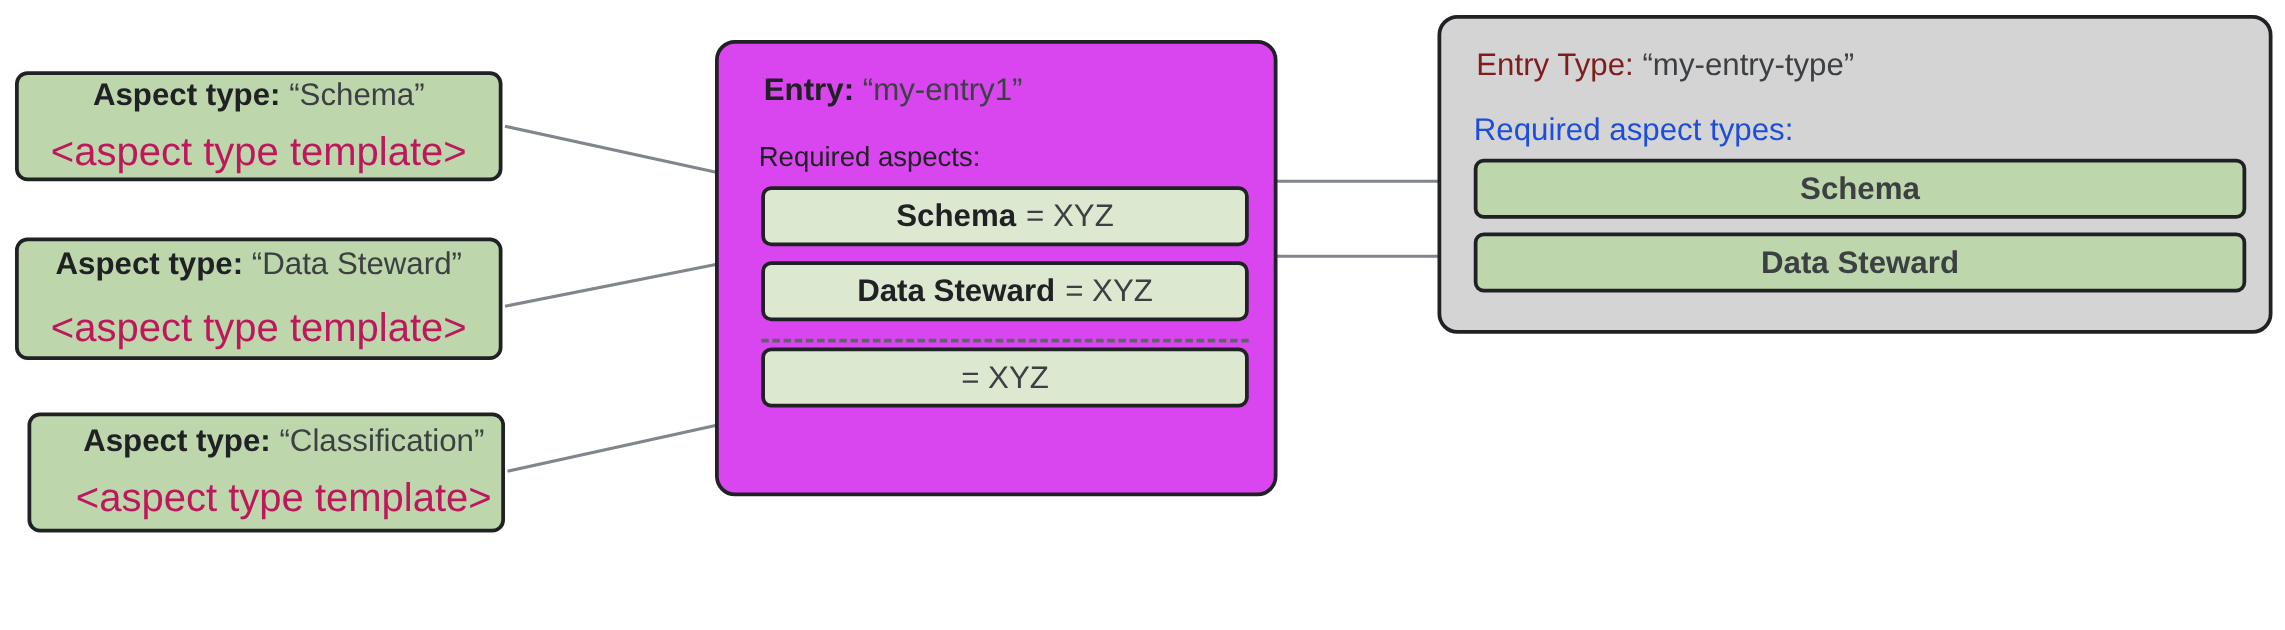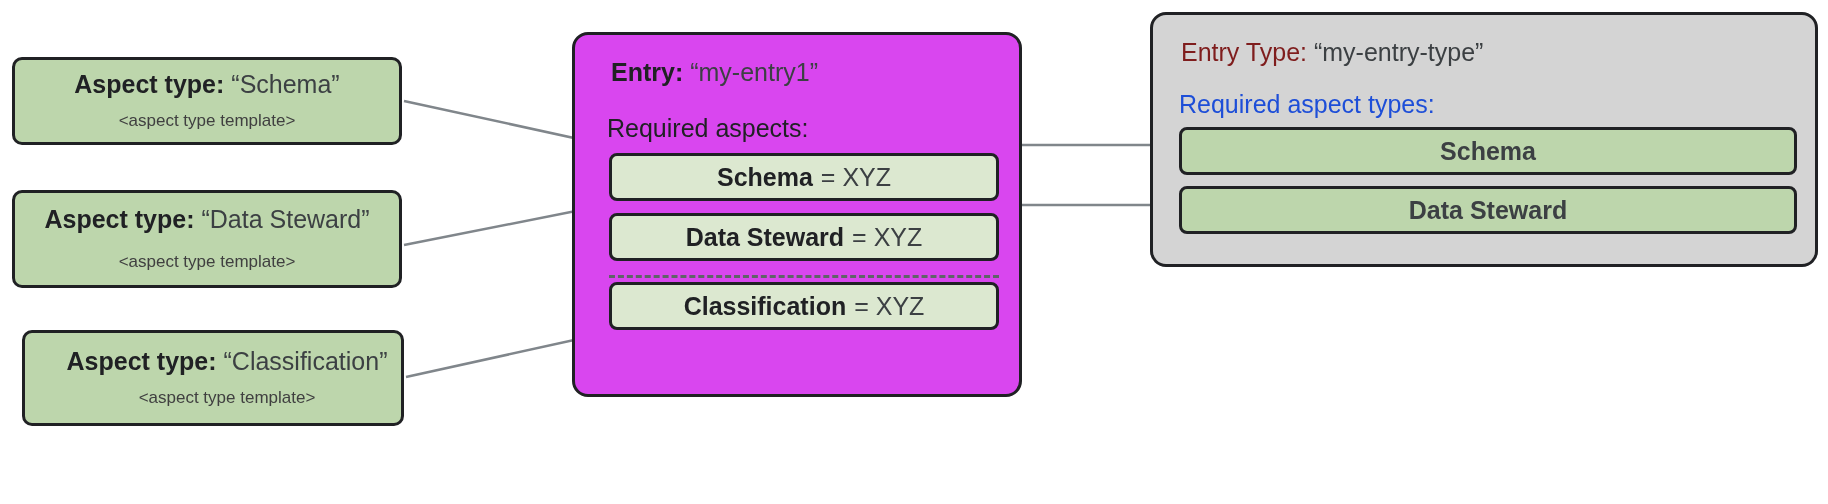--- a/index.html
+++ b/index.html
@@ -51,24 +51,24 @@
     font-size: 25px;
     line-height: 1.1;
     white-space: nowrap;
     color: #3c4043;
   }
   .aspect-type-card .line1 b {
     font-weight: 700;
     color: #202124;
   }
   .aspect-type-card .line2 {
-    font-size: 17px;
+    font-size: 32px;
     line-height: 1.1;
     white-space: nowrap;
-    color: #404040;
+    color: #be185d;
   }
 
   #aspect-type-card-0 { left: 12px;  top: 57px;  width: 390px; height: 88px; }
   #aspect-type-card-1 { left: 12px;  top: 190px; width: 390px; height: 98px; gap: 20px; }
   #aspect-type-card-2 { left: 22px;  top: 330px; width: 382px; height: 96px; padding-left: 40px; }
 
   
   #entry-panel {
     position: absolute;
     left: 572px;
@@ -84,21 +84,21 @@
   }
   #entry-panel .panel-title {
     font-size: 25px;
     line-height: 1.2;
     color: #3c4043;
     margin: 4px 0 0 10px;
     white-space: nowrap;
   }
   #entry-panel .panel-title b { font-weight: 700; color: #202124; }
   #entry-panel .section-label {
-    font-size: 25px;
+    font-size: 22px;
     line-height: 1.2;
     color: #202124;
     margin: 26px 0 10px 6px;
     white-space: nowrap;
   }
   .aspect-chip {
     box-sizing: border-box;
     height: 48px;
     margin: 0 0 12px 8px;
     width: 390px;
@@ -219,21 +219,20 @@
 
     <div class="aspect-chip">
       <b>Data Steward</b>
       <span>= XYZ</span>
     </div>
 
     <div class="dashed-divider"></div>
 
 
     <div class="aspect-chip">
-      <b>Classification</b>
       <span>= XYZ</span>
     </div>
   </div>
 
   <div id="entry-type-panel">
     <div class="panel-title">
       <b>Entry Type:</b>
       <span>“my-entry-type”</span>
     </div>
 

